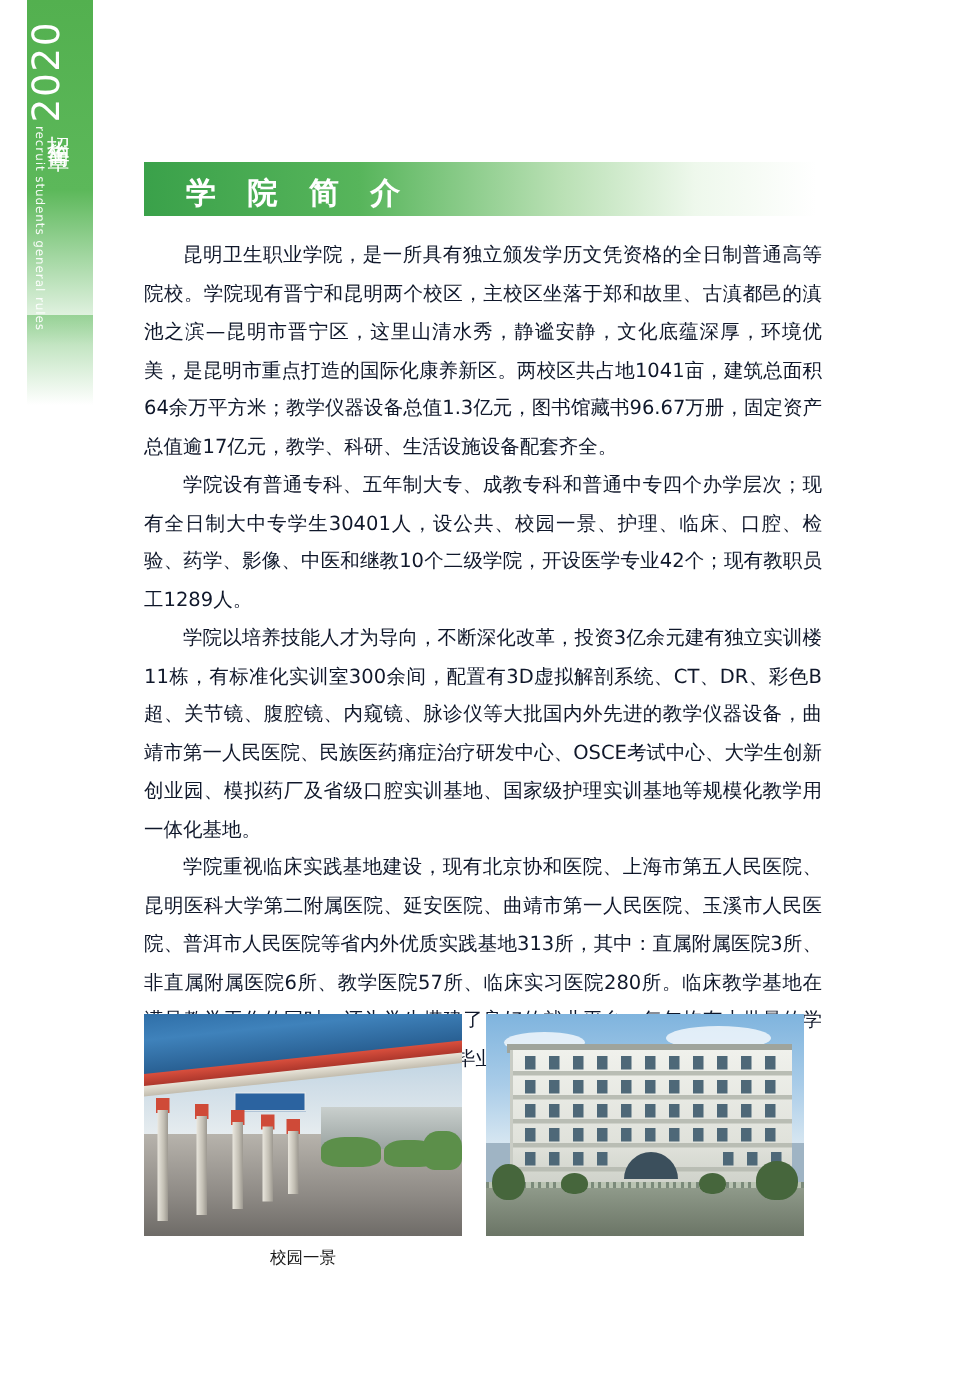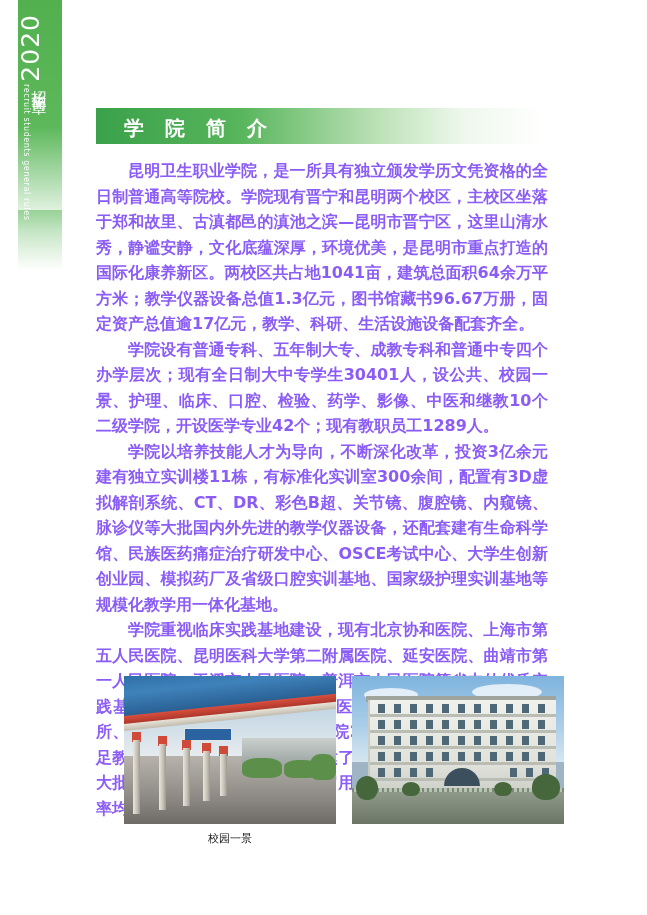--- a/index.html
+++ b/index.html
@@ -124,40 +124,38 @@
     height: 2px;
     background: linear-gradient(90deg, #ffffff 0%, #ffffff 55%, #ffffff 100%);
   }
 
   
   .body-text {
     position: absolute;
     left: 0;
     top: 158px;
     width: 452px;
-    color: #8b5cf6;
-    font-size: 16px;
+    color: #0f172a;
+    font-size: 13px;
     line-height: 25.5px;
     text-align: justify;
     text-justify: inter-ideograph;
-    font-weight: bold;
   }
   .para {
     margin: 0 0 0 0;
     text-indent: 2em;
   }
 
   
   .photos {
     position: absolute;
     left: 0;
     top: 676px;
     width: 460px;
     height: 180px;
-    margin-left: 28px;
   }
   .photo-block {
     position: absolute;
     top: 0;
     width: 212px;
   }
   .photo-block.left { left: 0; }
   .photo-block.right { left: 228px; }
 
   .photo {
@@ -289,21 +287,21 @@
 
   <div class="heading-wrap">
     <div class="heading-bar"></div>
     <div class="heading-title">学 院 简 介</div>
     <div class="heading-rule"></div>
   </div>
 
   <div class="body-text">
     <p class="para">昆明卫生职业学院，是一所具有独立颁发学历文凭资格的全日制普通高等院校。学院现有晋宁和昆明两个校区，主校区坐落于郑和故里、古滇都邑的滇池之滨—昆明市晋宁区，这里山清水秀，静谧安静，文化底蕴深厚，环境优美，是昆明市重点打造的国际化康养新区。两校区共占地1041亩，建筑总面积64余万平方米；教学仪器设备总值1.3亿元，图书馆藏书96.67万册，固定资产总值逾17亿元，教学、科研、生活设施设备配套齐全。</p>
     <p class="para">学院设有普通专科、五年制大专、成教专科和普通中专四个办学层次；现有全日制大中专学生30401人，设公共、校园一景、护理、临床、口腔、检验、药学、影像、中医和继教10个二级学院，开设医学专业42个；现有教职员工1289人。</p>
-    <p class="para">学院以培养技能人才为导向，不断深化改革，投资3亿余元建有独立实训楼11栋，有标准化实训室300余间，配置有3D虚拟解剖系统、CT、DR、彩色B超、关节镜、腹腔镜、内窥镜、脉诊仪等大批国内外先进的教学仪器设备，还配套建有生命科学馆、民族医药痛症治疗研发中心、OSCE考试中心、大学生创新创业园、模拟药厂及省级口腔实训基地、国家级护理实训基地等规模化教学用一体化基地。</p>
+    <p class="para">学院以培养技能人才为导向，不断深化改革，投资3亿余元建有独立实训楼11栋，有标准化实训室300余间，配置有3D虚拟解剖系统、CT、DR、彩色B超、关节镜、腹腔镜、内窥镜、脉诊仪等大批国内外先进的教学仪器设备，曲靖市第一人民医院、民族医药痛症治疗研发中心、OSCE考试中心、大学生创新创业园、模拟药厂及省级口腔实训基地、国家级护理实训基地等规模化教学用一体化基地。</p>
     <p class="para">学院重视临床实践基地建设，现有北京协和医院、上海市第五人民医院、昆明医科大学第二附属医院、延安医院、曲靖市第一人民医院、玉溪市人民医院、普洱市人民医院等省内外优质实践基地313所，其中：直属附属医院3所、非直属附属医院6所、教学医院57所、临床实习医院280所。临床教学基地在满足教学工作的同时，还为学生搭建了良好的就业平台，每年均有大批量的学生在实习期间被医院留用，连续三年毕业生平均就业率均达97%以上。</p>
   </div>
 
   <div class="photos">
 
     <div class="photo-block left">
       <div class="photo">
         <div class="p1-sky"></div>
         <div class="p1-ground"></div>
         <div class="p1-far"></div>

